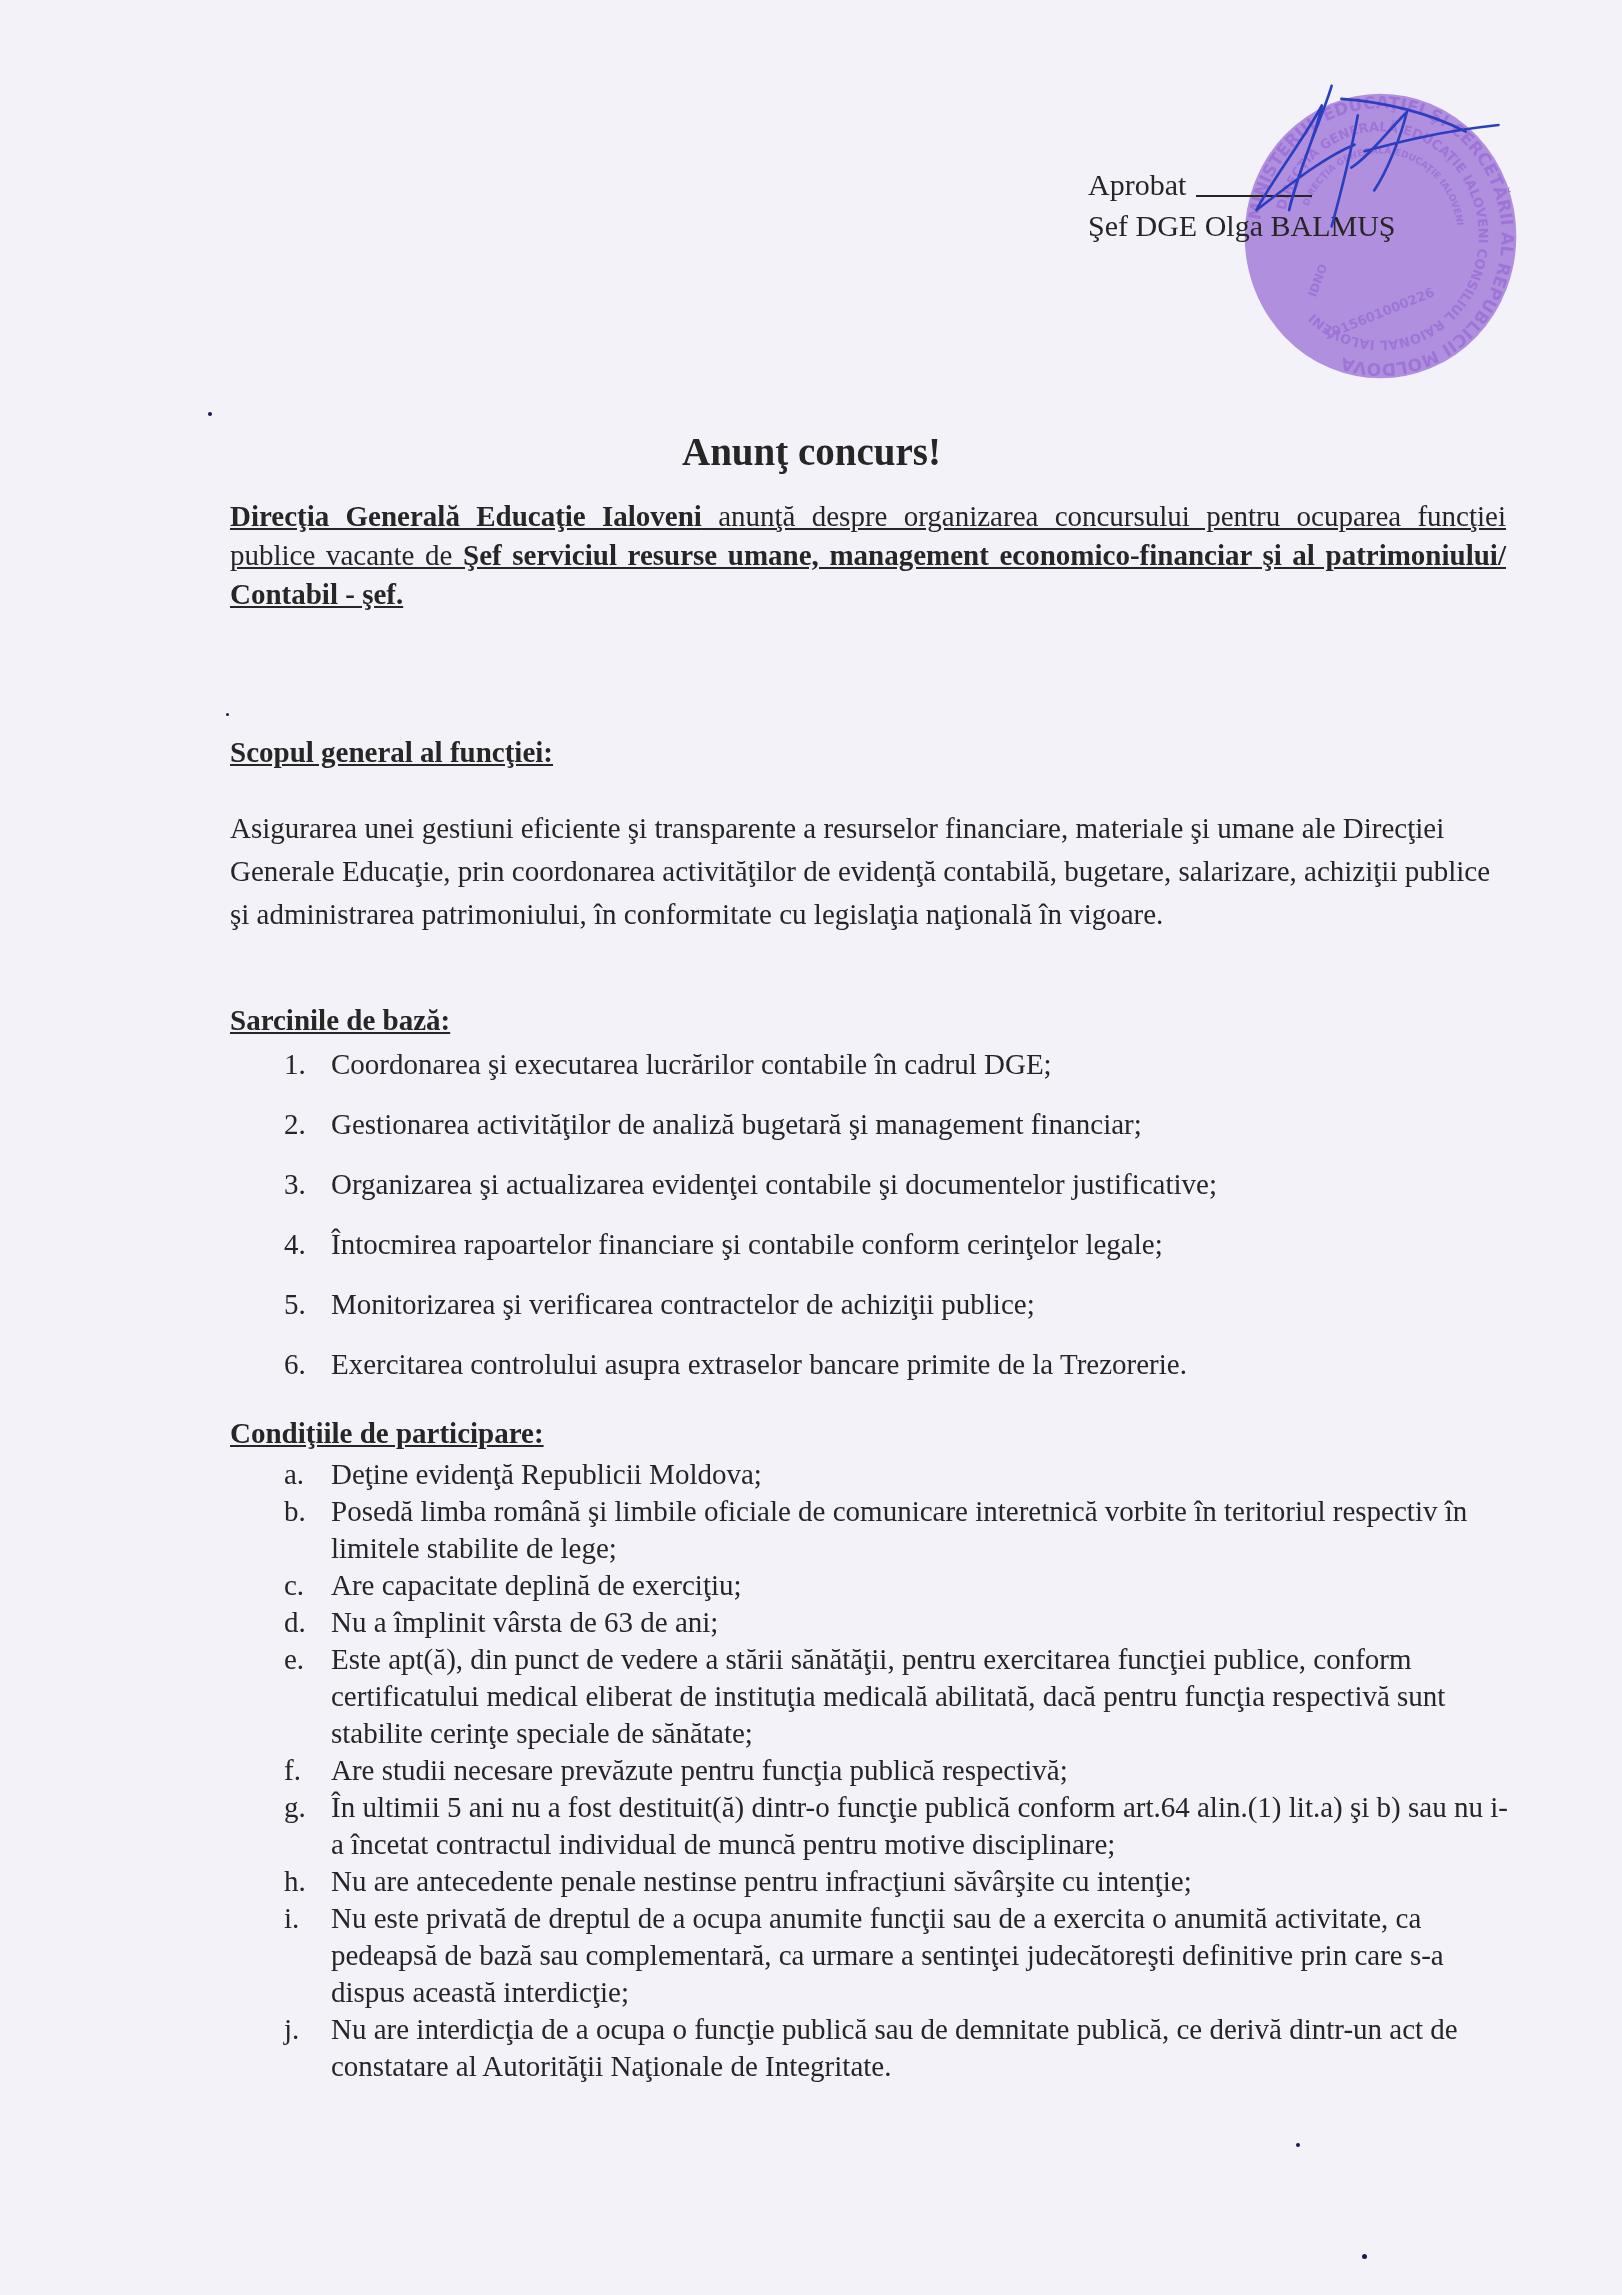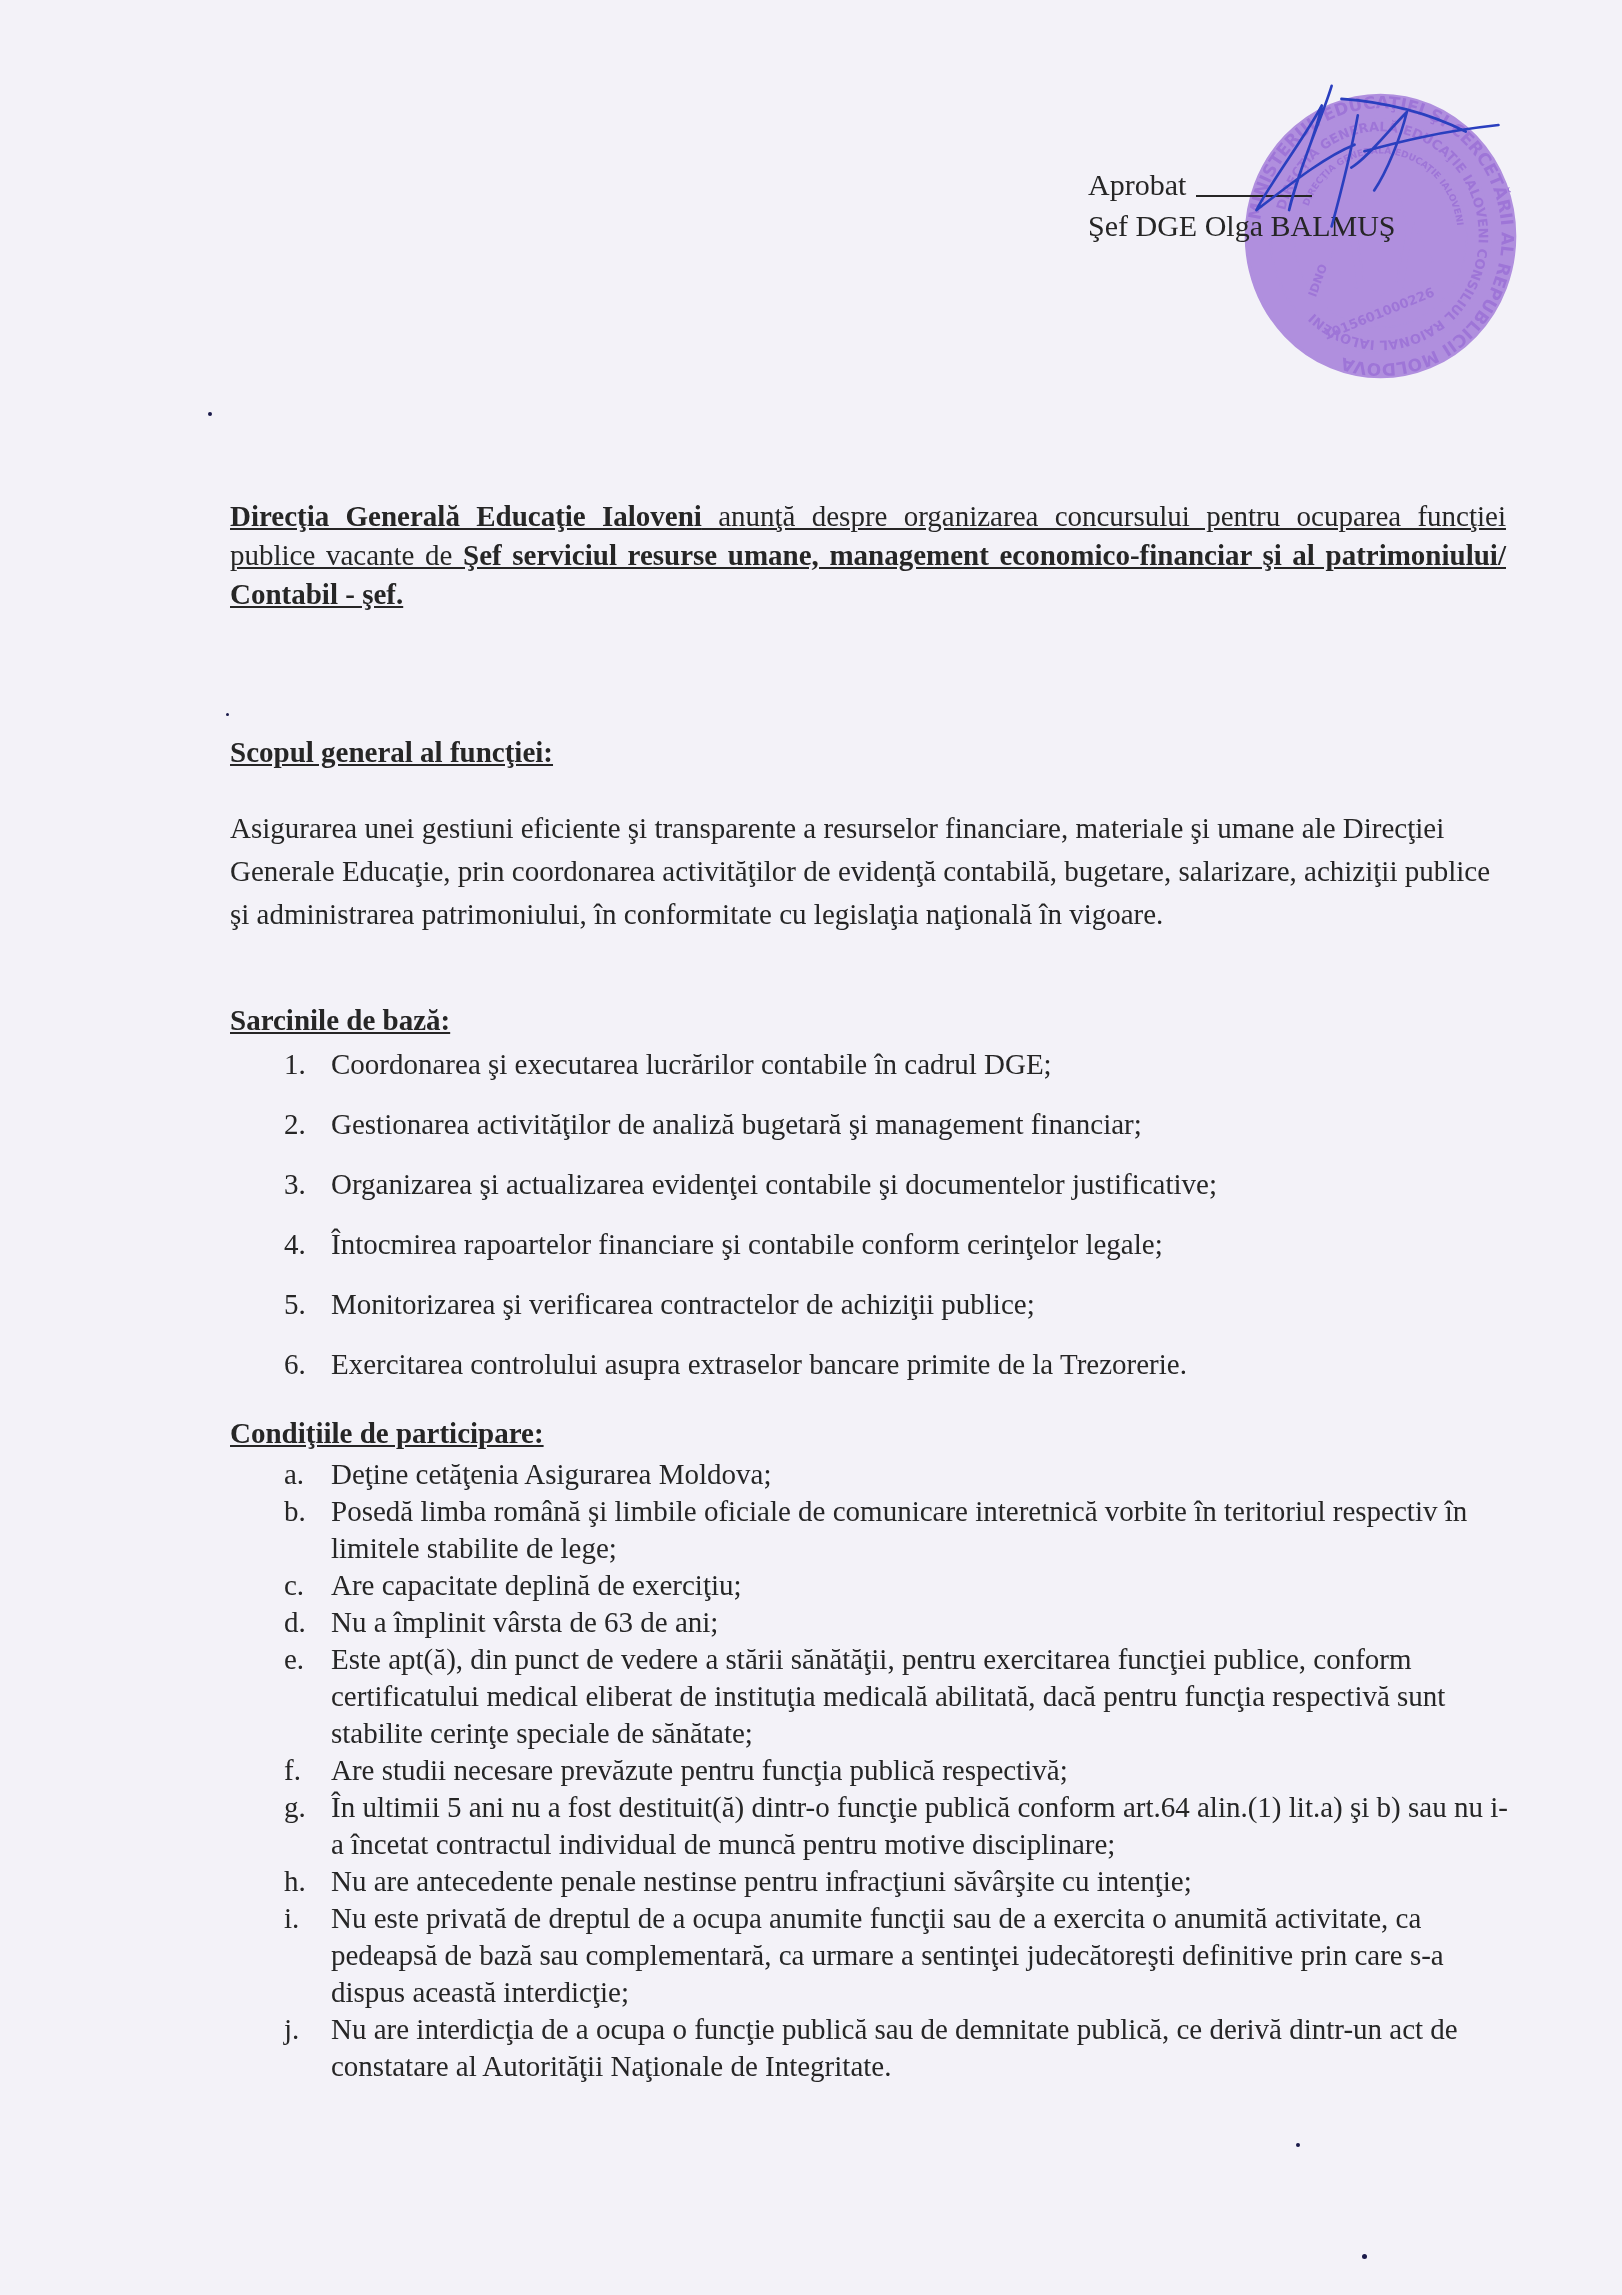--- a/index.html
+++ b/index.html
@@ -78,20 +78,21 @@
       <span>Aprobat</span>
       <span class="sig-line"></span>
     </div>
     <div>Şef  DGE Olga BALMUŞ</div>
   </div>
 
   <svg class="signature" viewBox="0 0 480 230">
     <path d="M 215,10 C 200,60 170,120 150,200 C 160,150 190,90 200,40 C 180,80 120,160 100,200 C 140,170 200,120 250,100 M 255,55 C 245,110 230,170 215,225 M 245,135 C 270,120 300,80 330,50 C 320,90 300,140 280,170 M 265,110 C 320,95 380,80 470,70 M 230,30 C 300,35 360,50 420,80" fill="none" stroke="#2a3fbf" stroke-width="4" stroke-linecap="round" stroke-linejoin="round"></path>
   </svg>
 
+  <div class="title">Anunţ concurs!</div>
 
   <div class="text intro"><b>Direcţia Generală Educaţie Ialoveni</b><span> anunţă despre organizarea concursului pentru ocuparea funcţiei publice vacante de </span><b>Şef serviciul resurse umane, management economico-financiar şi al patrimoniului/ Contabil - şef.</b></div>
 
   <div class="h h-scope">Scopul general al funcţiei:</div>
   <div class="text scope">Asigurarea unei gestiuni eficiente şi transparente a resurselor financiare, materiale şi umane ale Direcţiei Generale Educaţie, prin coordonarea activităţilor de evidenţă contabilă, bugetare, salarizare, achiziţii publice şi administrarea patrimoniului, în conformitate cu legislaţia naţională în vigoare.</div>
 
   <div class="h h-tasks">Sarcinile de bază:</div>
   <ol class="list tasks">
     <li>
         <span class="marker">1.</span>
@@ -116,21 +117,21 @@
     <li>
         <span class="marker">6.</span>
         <span class="body">Exercitarea controlului asupra extraselor bancare primite de la Trezorerie.</span>
       </li>
   </ol>
 
   <div class="h h-cond">Condiţiile de participare:</div>
   <ol class="list conds">
     <li>
         <span class="marker">a.</span>
-        <span class="body">Deţine cetăţenia Asigurarea Moldova;</span>
+        <span class="body">Deţine evidenţă Republicii Moldova;</span>
       </li>
     <li>
         <span class="marker">b.</span>
         <span class="body">Posedă limba română şi limbile oficiale de comunicare interetnică vorbite în teritoriul respectiv în limitele stabilite de lege;</span>
       </li>
     <li>
         <span class="marker">c.</span>
         <span class="body">Are capacitate deplină de exerciţiu;</span>
       </li>
     <li>

